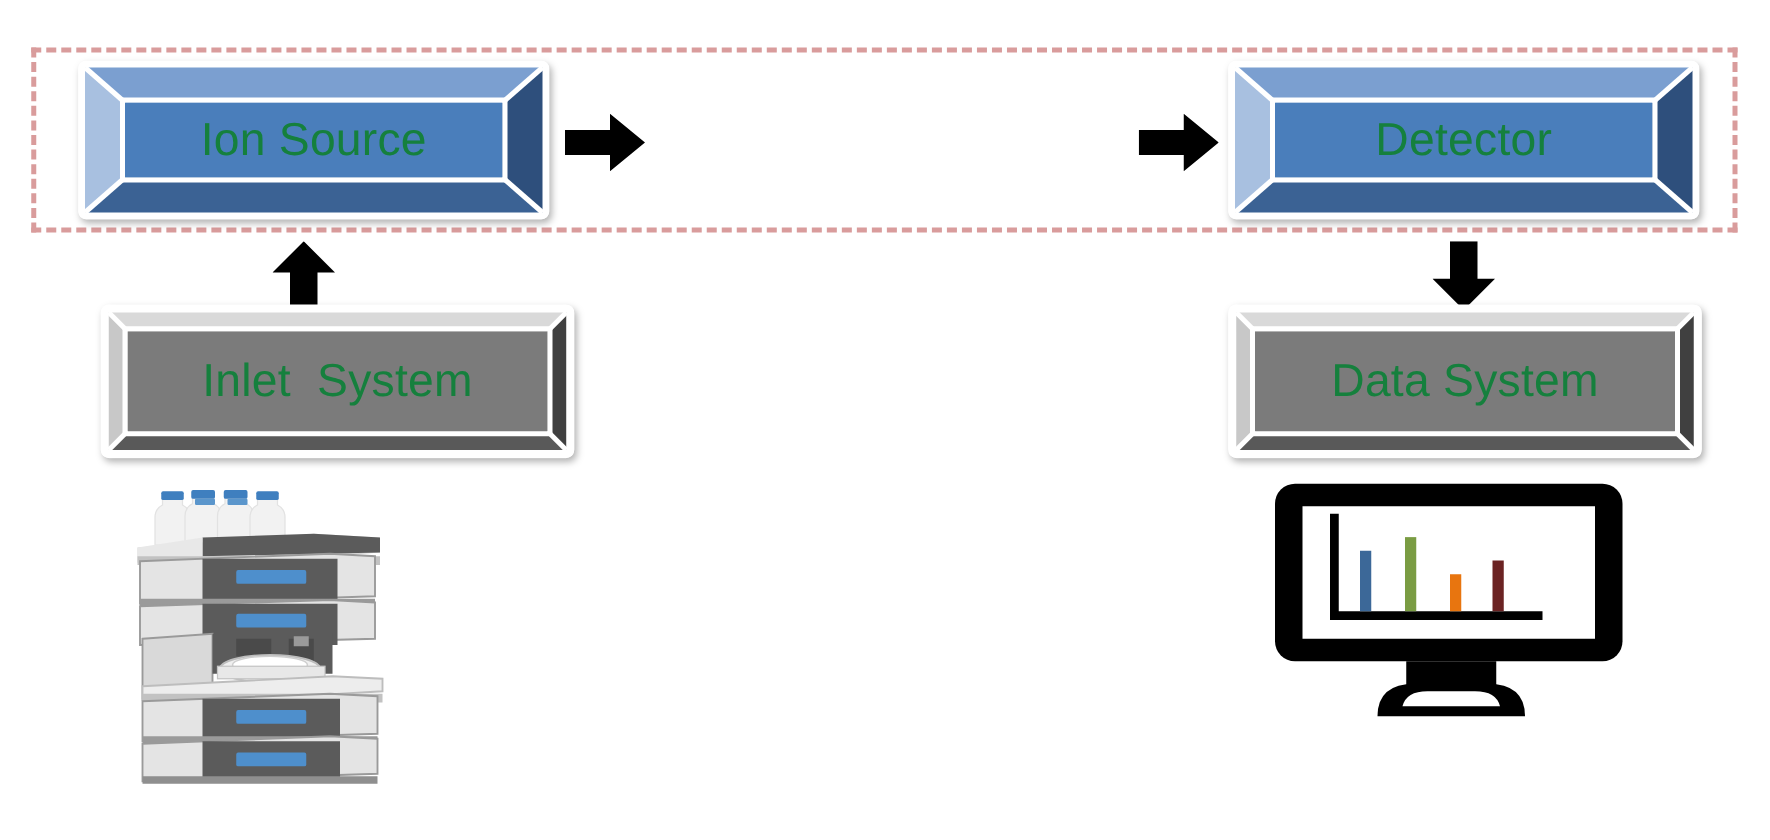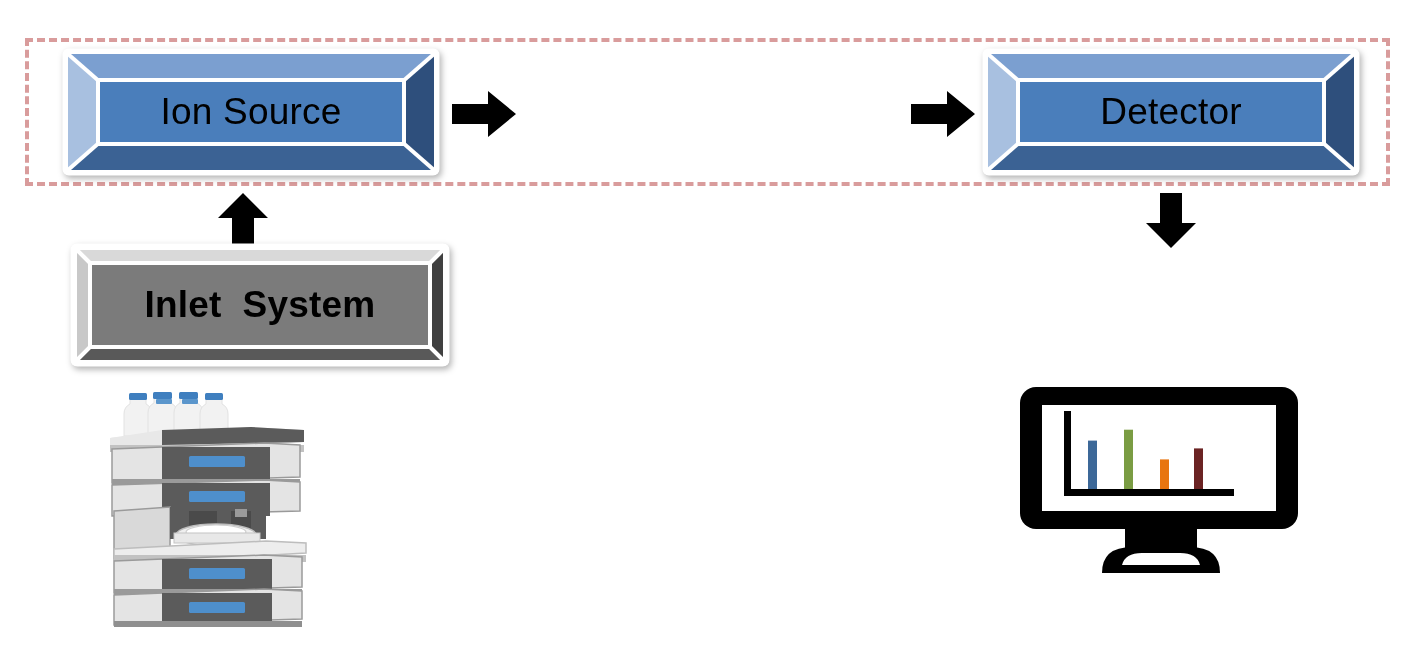--- a/index.html
+++ b/index.html
@@ -42,21 +42,21 @@
   }
   .bevel-box svg { display: block; }
   .bevel-label {
     position: absolute;
     left: 0; top: 0;
     width: 100%;
     height: 100%;
     display: flex;
     align-items: center;
     justify-content: center;
-    color: #000000;
+    color: #15803d;
     white-space: pre;
     letter-spacing: 0.2px;
     pointer-events: none;
   }
   .blue-label { font-size: 37px; }
   .gray-label { font-size: 37px; }
 
   
   .block-arrow { position: absolute; }
   .block-arrow svg { display: block; }
@@ -136,40 +136,59 @@
       <polygon points="25,0 50,25 36,25 36,55 14,55 14,25 0,25" fill="#000000"></polygon>
     </svg>
   </div>
 
   <div class="block-arrow" style="left:1146px; top:193px;">
     <svg width="50" height="55" viewBox="0 0 50 55">
       <polygon points="14,0 36,0 36,30 50,30 25,55 0,30 14,30" fill="#000000"></polygon>
     </svg>
   </div>
 
-  <div class="bevel-box" style="left:70px; top:243px; width:380px; height:124px;font-weight:bold;">
+  <div class="bevel-box" style="left:80px; top:243px; width:380px; height:124px;">
     <svg width="380" height="124" viewBox="0 0 380 124">
       <rect x="1" y="1" width="378" height="122" rx="5" fill="#ffffff"></rect>
       <polygon points="7,7 373,7 358,22 22,22" fill="#d9d9d9"></polygon>
       <polygon points="7,7 22,22 22,102 7,117" fill="#c8c8c8"></polygon>
       <polygon points="373,7 373,117 358,102 358,22" fill="#404040"></polygon>
       <polygon points="7,117 373,117 358,102 22,102" fill="#595959"></polygon>
       <rect x="22" y="22" width="336" height="80" fill="#7b7b7b"></rect>
       <g stroke="#ffffff" stroke-width="4" fill="none">
         <rect x="20" y="20" width="340" height="84"></rect>
         <line x1="7" y1="7" x2="22" y2="22"></line>
         <line x1="373" y1="7" x2="358" y2="22"></line>
         <line x1="7" y1="117" x2="22" y2="102"></line>
         <line x1="373" y1="117" x2="358" y2="102"></line>
       </g>
       <rect x="3.5" y="3.5" width="373" height="117" rx="4" fill="none" stroke="#ffffff" stroke-width="6"></rect>
     </svg>
     <div class="bevel-label gray-label">Inlet  System</div>
   </div>
 
+  <div class="bevel-box" style="left:982px; top:243px; width:380px; height:124px;">
+    <svg width="380" height="124" viewBox="0 0 380 124">
+      <rect x="1" y="1" width="378" height="122" rx="5" fill="#ffffff"></rect>
+      <polygon points="7,7 373,7 358,22 22,22" fill="#d9d9d9"></polygon>
+      <polygon points="7,7 22,22 22,102 7,117" fill="#c8c8c8"></polygon>
+      <polygon points="373,7 373,117 358,102 358,22" fill="#404040"></polygon>
+      <polygon points="7,117 373,117 358,102 22,102" fill="#595959"></polygon>
+      <rect x="22" y="22" width="336" height="80" fill="#7b7b7b"></rect>
+      <g stroke="#ffffff" stroke-width="4" fill="none">
+        <rect x="20" y="20" width="340" height="84"></rect>
+        <line x1="7" y1="7" x2="22" y2="22"></line>
+        <line x1="373" y1="7" x2="358" y2="22"></line>
+        <line x1="7" y1="117" x2="22" y2="102"></line>
+        <line x1="373" y1="117" x2="358" y2="102"></line>
+      </g>
+      <rect x="3.5" y="3.5" width="373" height="117" rx="4" fill="none" stroke="#ffffff" stroke-width="6"></rect>
+    </svg>
+    <div class="bevel-label gray-label">Data System</div>
+  </div>
 
   <div class="art" style="left:96px; top:383px;">
     <svg width="220" height="246" viewBox="0 0 220 246">
 
       <g>
         <g fill="#f2f2f2" stroke="#e2e2e2" stroke-width="1">
           <path d="M34,16 h16 v5 q6,3 6,10 v22 h-28 v-22 q0,-7 6,-10 z"></path>
           <path d="M58,15 h17 v5 q6,3 6,10 v23 h-29 v-23 q0,-7 6,-10 z"></path>
           <path d="M84,15 h17 v5 q6,3 6,10 v23 h-29 v-23 q0,-7 6,-10 z"></path>
           <path d="M110,16 h16 v5 q6,3 6,10 v22 h-28 v-22 q0,-7 6,-10 z"></path>

